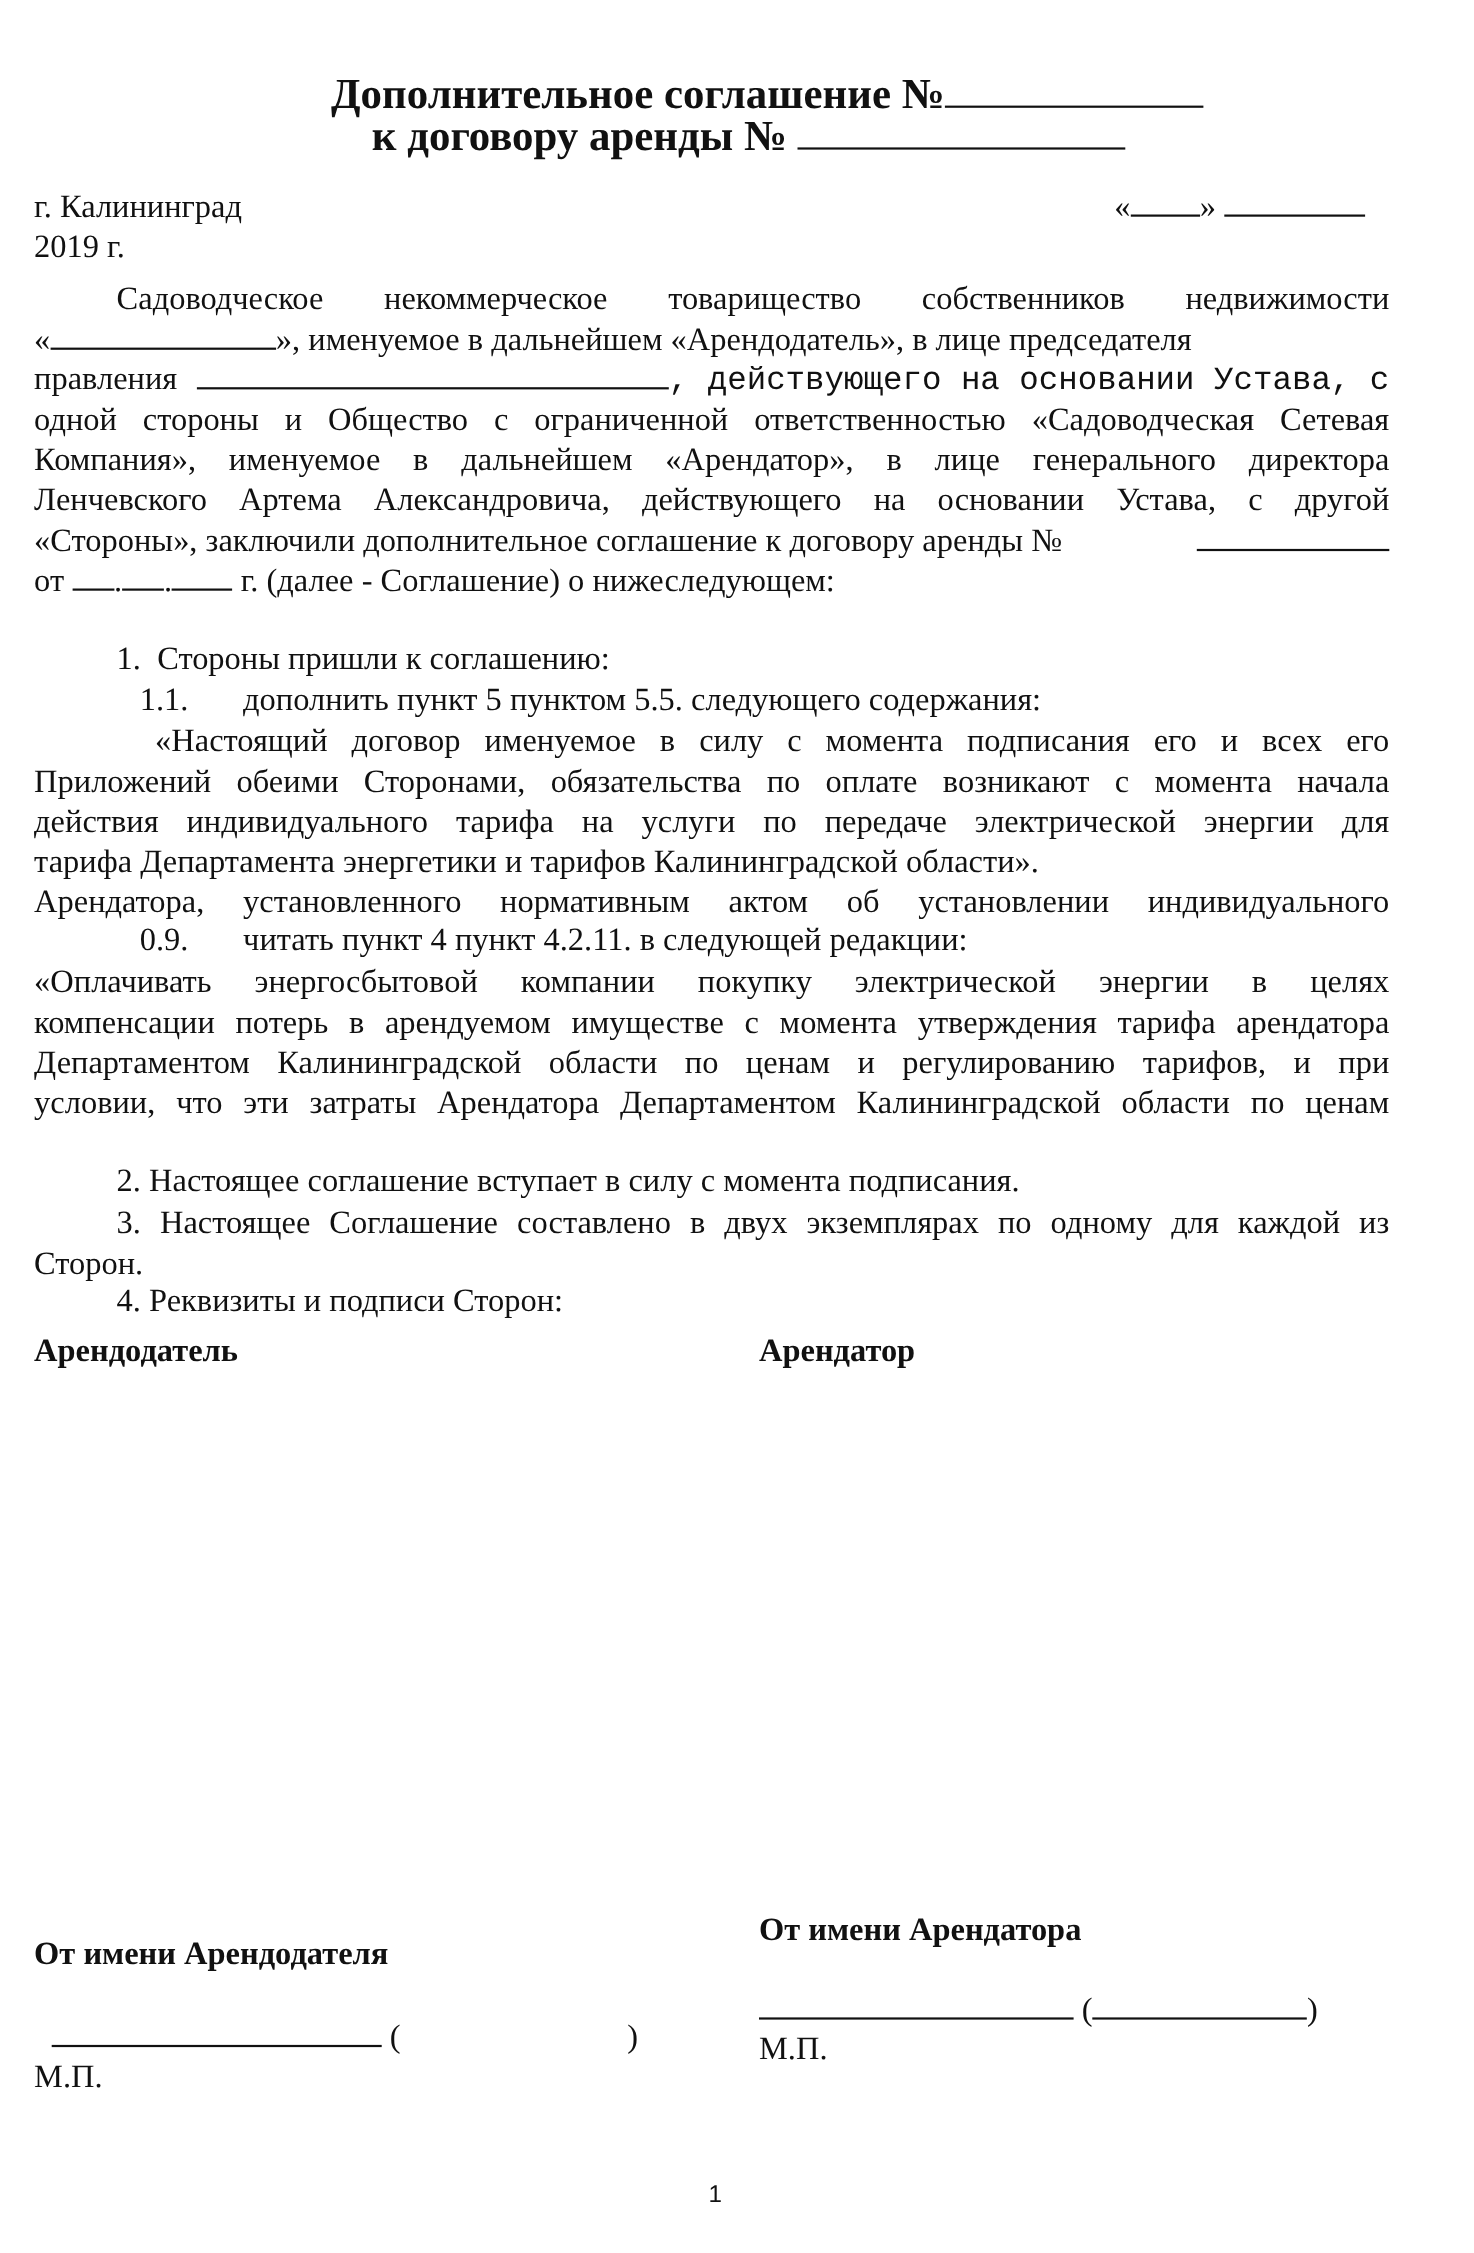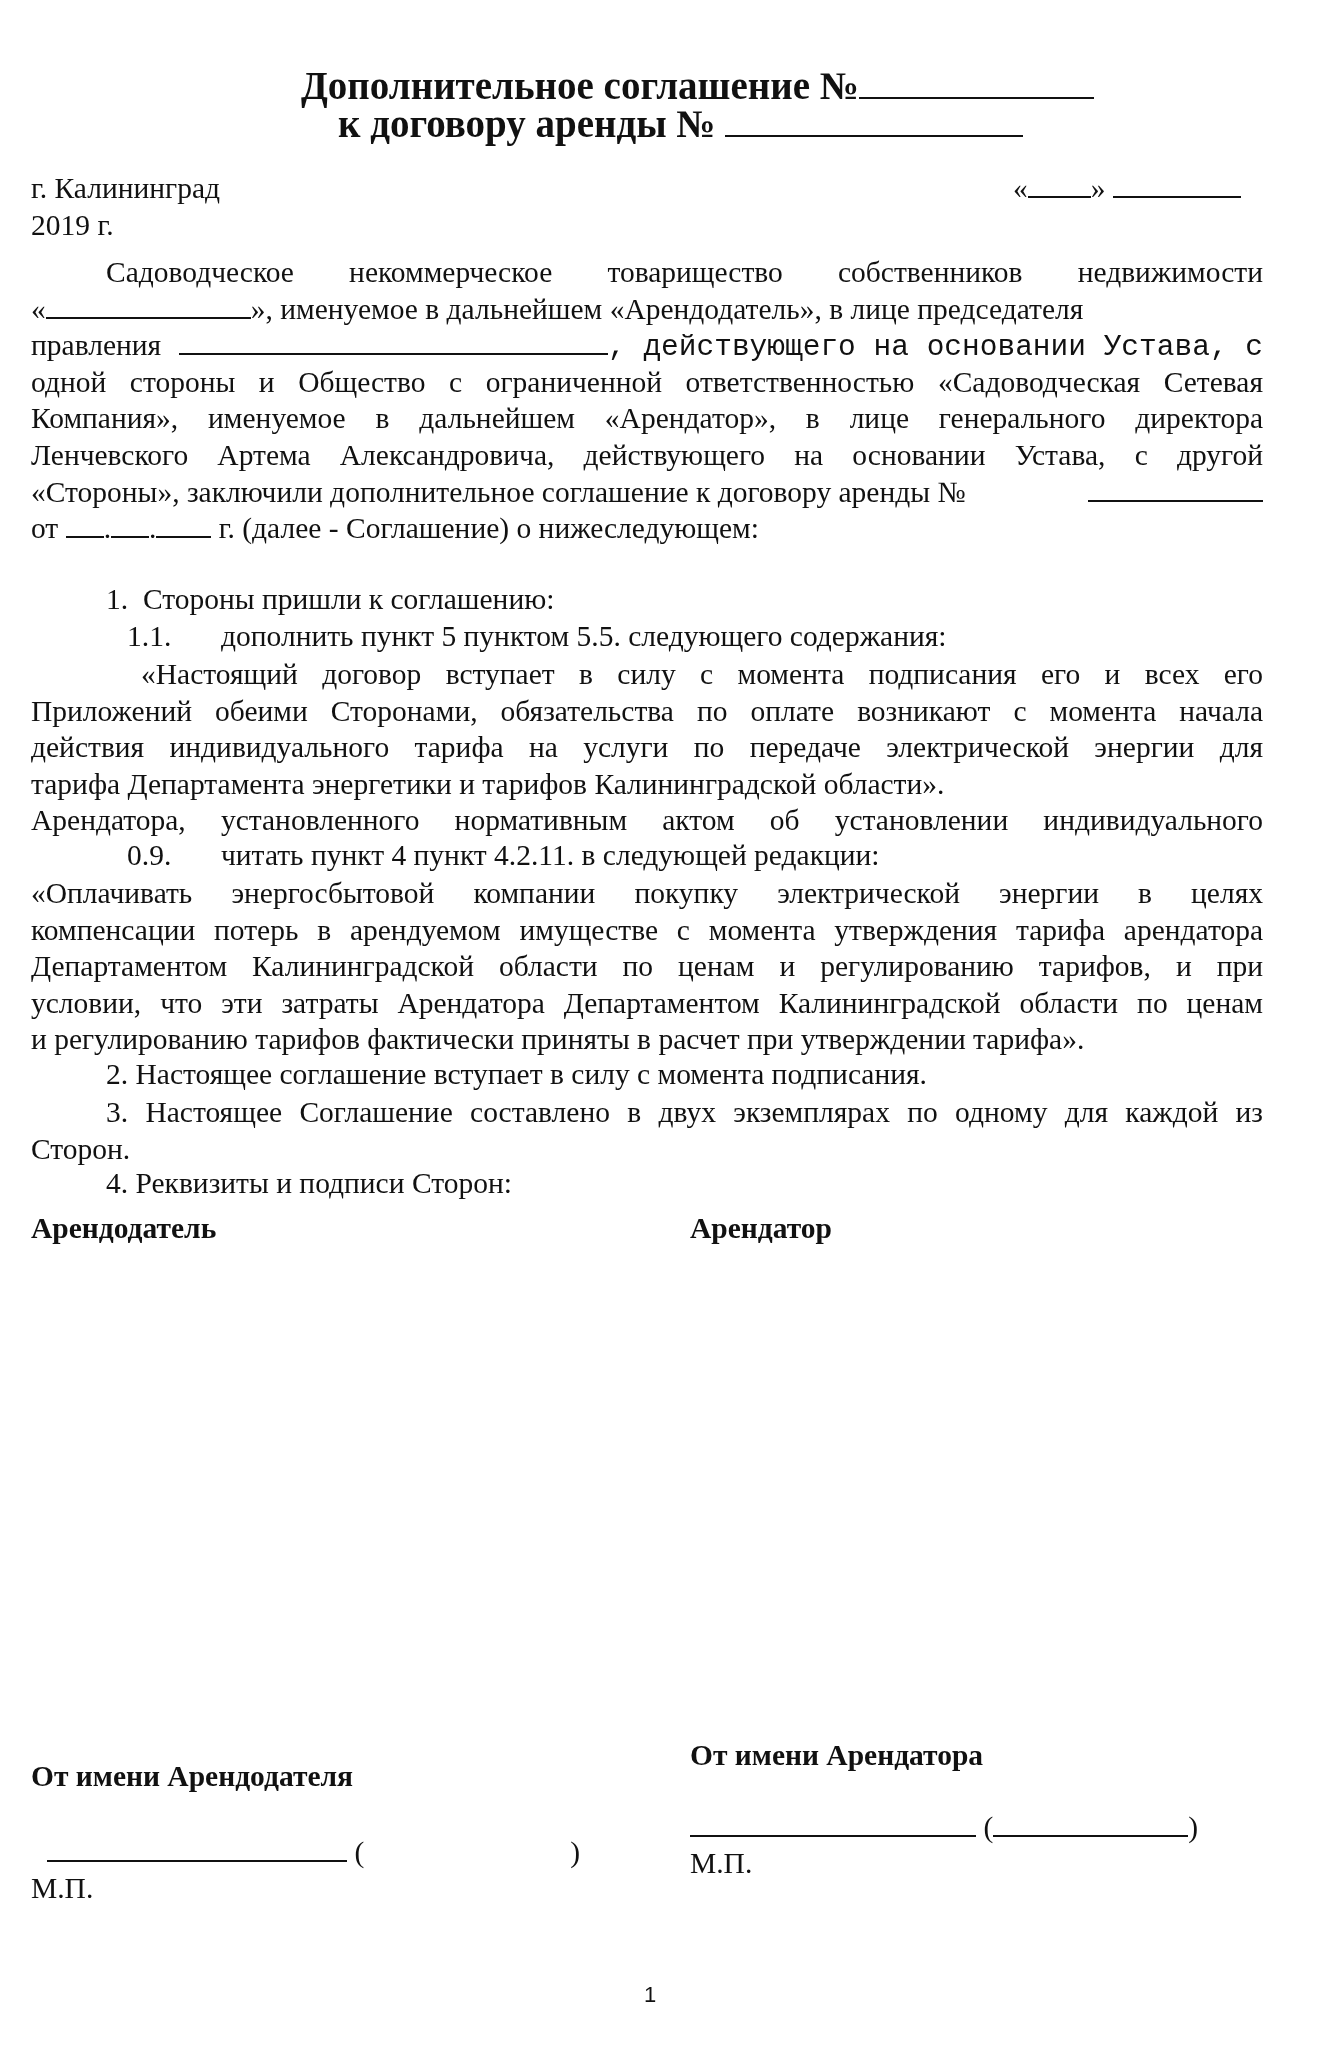--- a/index.html
+++ b/index.html
@@ -95,36 +95,35 @@
   <span class="line last">
     <span>от</span>&nbsp;<span class="blank" style="width:38px;"></span><span>.</span><span class="blank" style="width:38px;"></span><span>.</span><span class="blank" style="width:55px;"></span>&nbsp;<span>г. (далее - Соглашение) о нижеследующем:</span>
   </span>
 </div>
 
 <div class="abs" style="left:106px; top:583px;">1.&nbsp; Стороны пришли к соглашению:</div>
 <div class="abs" style="left:127px; top:620px;">1.1.</div>
 <div class="abs" style="left:221px; top:620px;">дополнить пункт 5 пунктом 5.5. следующего содержания:</div>
 
 <div class="para" style="top:656px;">
-  <span class="line" style="padding-left:110px; width:1122px;"><span>«Настоящий договор вступает в силу с момента подписания его и всех его</span></span>
+  <span class="line" style="padding-left:110px; width:1122px;"><span>«Настоящий договор именуемое в силу с момента подписания его и всех его</span></span>
   <span class="line">Приложений обеими Сторонами, обязательства по оплате возникают с момента начала</span>
   <span class="line">действия индивидуального тарифа на услуги по передаче электрической энергии для</span>
   <span class="line last">тарифа Департамента энергетики и тарифов Калининградской области».</span>
   <span class="line">Арендатора, установленного нормативным актом об установлении индивидуального</span>
 </div>
 
 <div class="abs" style="left:127px; top:839px;">0.9.</div>
 <div class="abs" style="left:221px; top:839px;">читать пункт 4 пункт 4.2.11. в следующей редакции:</div>
 
 <div class="para" style="top:875px;">
   <span class="line">«Оплачивать энергосбытовой компании покупку электрической энергии в целях</span>
   <span class="line">компенсации потерь в арендуемом имуществе с момента утверждения тарифа арендатора</span>
   <span class="line">Департаментом Калининградской области по ценам и регулированию тарифов, и при</span>
   <span class="line">условии, что эти затраты Арендатора Департаментом Калининградской области по ценам</span>
-  <span class="line last">и регулированию тарифов фактически приняты в расчет при утверждении тарифа».</span>
 </div>
 
 <div class="abs" style="left:106px; top:1058px;">2. Настоящее соглашение вступает в силу с момента подписания.</div>
 <div class="para" style="top:1094px;">
   <span class="line" style="padding-left:75px; width:1157px;"><span>3. Настоящее Соглашение составлено в двух экземплярах по одному для каждой из</span></span>
   <span class="line last">Сторон.</span>
 </div>
 <div class="abs" style="left:106px; top:1167px;">4. Реквизиты и подписи Сторон:</div>
 
 <div class="abs bold" style="left:31px; top:1212px;">Арендодатель</div>

